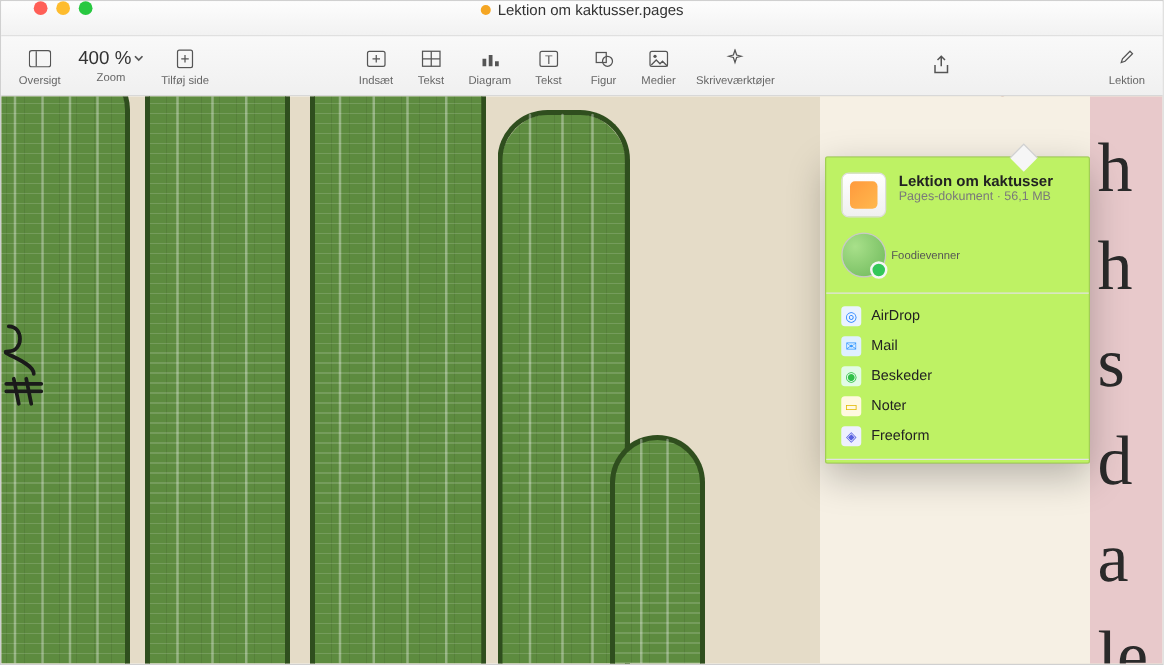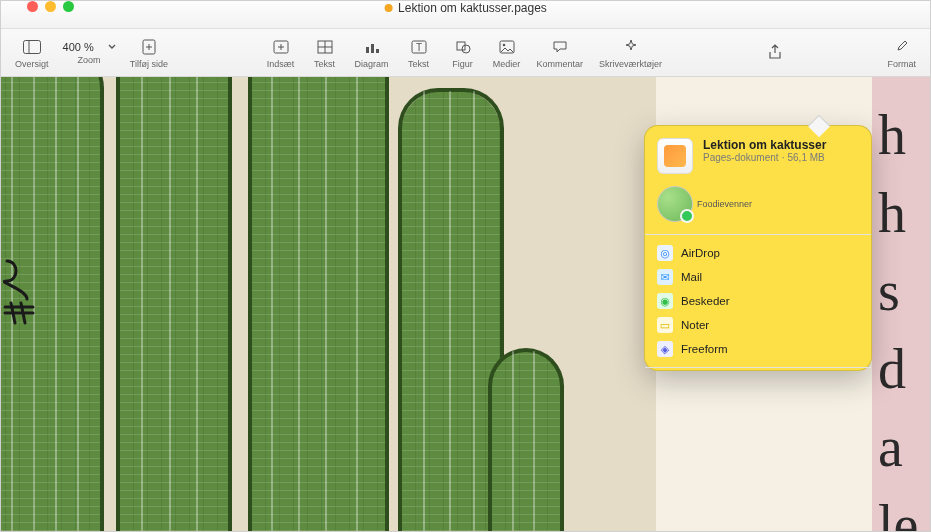--- a/index.html
+++ b/index.html
@@ -12,34 +12,34 @@
 .btn-min{background:#febc2e}
 .btn-max{background:#28c840}
 .title{position:absolute;left:50%;transform:translateX(-50%);font-size:12px;color:#333;display:flex;align-items:center;gap:6px}
 .title-dot{width:8px;height:8px;background:#f5a623;border-radius:50%}
 .toolbar{height:48px;background:linear-gradient(#f9f9f9,#f0f0f0);border-bottom:1px solid #d8d8d8;display:flex;align-items:center;padding:0 6px}
 .tb-item{display:flex;flex-direction:column;align-items:center;justify-content:center;padding:2px 8px;min-width:44px;cursor:pointer}
 .tb-icon{width:20px;height:20px;display:flex;align-items:center;justify-content:center;color:#555}
 .tb-label{font-size:9px;color:#666;margin-top:2px;white-space:nowrap}
 .tb-spacer{flex:1}
 .tb-zoom{display:flex;flex-direction:column;align-items:center;padding:2px 6px}
-.tb-zoom-val{font-size:11px;color:#333;display:flex;align-items:center;gap:14px}
+.tb-zoom-val{font-size:15px;color:#333;display:flex;align-items:center;gap:2px}
 .content{flex:1;display:flex;overflow:hidden;position:relative}
 .canvas{flex:1;position:relative;overflow:hidden;background:#e5dcc8}
 .cactus{position:absolute;bottom:0}
 .cac-body{background:#5d8b3f;border-radius:40px 40px 0 0;position:relative;background-image:repeating-linear-gradient(0deg,rgba(255,255,255,0.15) 0,rgba(255,255,255,0.15) 1px,transparent 1px,transparent 8px),repeating-linear-gradient(90deg,rgba(0,0,0,0.08) 0,rgba(0,0,0,0.08) 1px,transparent 1px,transparent 14px)}
 .cac-stripe{position:absolute;top:0;bottom:0;width:2px;background:rgba(255,255,255,0.35);border-radius:2px}
 .cac-out{position:absolute;inset:-3px;border-radius:40px 40px 0 0;border:4px solid #2f4e1e;border-bottom:none}
 .dash{position:absolute;right:126px;top:0;bottom:0;width:0;border-right:4px dotted #b57a6a}
 .scribble{position:absolute;left:2px;top:180px;color:#1a1a1a}
 .right-strip{position:absolute;top:0;right:0;width:58px;height:100%;background:#e8c9cb;display:flex;flex-direction:column;padding:30px 6px;gap:22px;overflow:hidden}
 .right-strip span{font:56px/1 Georgia,serif;color:#2a2a2a}
 .gap{position:absolute;top:0;right:58px;width:216px;height:100%;background:#f6f0e4}
 
-.popover{position:absolute;top:48px;right:58px;width:228px;background:#fde047;border:1px solid rgba(0,0,0,.15);border-radius:14px;box-shadow:0 10px 30px rgba(0,0,0,.25);z-index:50}
+.popover{position:absolute;top:48px;right:58px;width:212px;background:#bef264;border:1px solid rgba(0,0,0,.15);border-radius:2px;box-shadow:0 10px 30px rgba(0,0,0,.25);z-index:50}
 .pop-arrow{position:absolute;top:-8px;right:44px;width:16px;height:16px;background:#f6f6f6;border-left:1px solid rgba(0,0,0,.15);border-top:1px solid rgba(0,0,0,.15);transform:rotate(45deg)}
 .pop-header{display:flex;gap:10px;padding:12px 12px 8px}
 .doc-icon{width:36px;height:36px;border-radius:6px;background:linear-gradient(#fff,#f0f0f0);border:1px solid #ddd;display:flex;align-items:center;justify-content:center}
 .doc-icon-inner{width:22px;height:22px;background:linear-gradient(135deg,#ff9a3d,#ffb84d);border-radius:4px}
 .pop-title{font-size:12px;font-weight:600;color:#222}
 .pop-sub{font-size:10px;color:#7a7a7a}
 .pop-select{margin:2px 10px 10px;height:22px;background:linear-gradient(#fefefe,#f2f2f2);border:1px solid #c9c9c9;border-radius:5px;display:flex;align-items:center;padding:0 8px;font-size:11px;color:#333;position:relative;cursor:pointer}
 .pop-select-chev{position:absolute;right:4px;top:2px;bottom:2px;width:16px;background:#6ea2ff;border-radius:3px;display:flex;flex-direction:column;align-items:center;justify-content:center}
 .pop-collab{padding:4px 12px 10px;display:flex}
 .collab-item{display:flex;align-items:center;gap:4px;cursor:pointer}
@@ -161,28 +161,20 @@
           <svg width="16" height="14">
             <rect x="1" y="1" width="14" height="12" rx="1.5" fill="none" stroke="#555"></rect>
             <circle cx="5" cy="5" r="1.3" fill="#555"></circle>
             <path d="M2 12l4-4 3 3 2-2 4 4" fill="none" stroke="#555"></path>
           </svg>
         </div>
       <div class="tb-label">Medier</div>
     </div>
     <div class="tb-item">
       <div class="tb-icon">
-          <svg width="16" height="14">
-            <path d="M2 2h12v7H8l-3 3v-3H2z" fill="none" stroke="#555"></path>
-          </svg>
-        </div>
-      <div class="tb-label">Kommentar</div>
-    </div>
-    <div class="tb-item">
-      <div class="tb-icon">
           <svg width="16" height="16">
             <path d="M8 1l1.3 4L13 6l-3.7 1L8 11l-1.3-4L3 6l3.7-1z" fill="none" stroke="#555"></path>
           </svg>
         </div>
       <div class="tb-label">Skriveværktøjer</div>
     </div>
 
     <div class="tb-spacer"></div>
 
     <div class="tb-item">
@@ -195,21 +187,21 @@
     </div>
 
     <div class="tb-spacer"></div>
 
     <div class="tb-item">
       <div class="tb-icon">
           <svg width="14" height="16">
             <path d="M10 2l2 2-6 6-3 1 1-3z" fill="none" stroke="#555"></path>
           </svg>
         </div>
-      <div class="tb-label">Format</div>
+      <div class="tb-label">Lektion</div>
     </div>
   </div>
 
   <div class="content">
     <div class="canvas">
 
       <div class="cactus" style="left:-10px;width:110px;height:480px">
         <div class="cac-body" style="width:100%;height:100%">
           <div class="cac-out"></div>
           <div class="cac-stripe" style="left:18%"></div>

